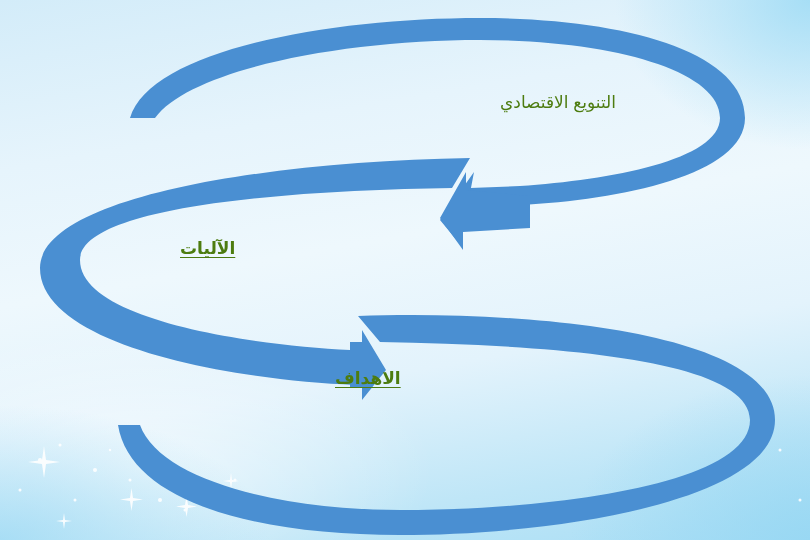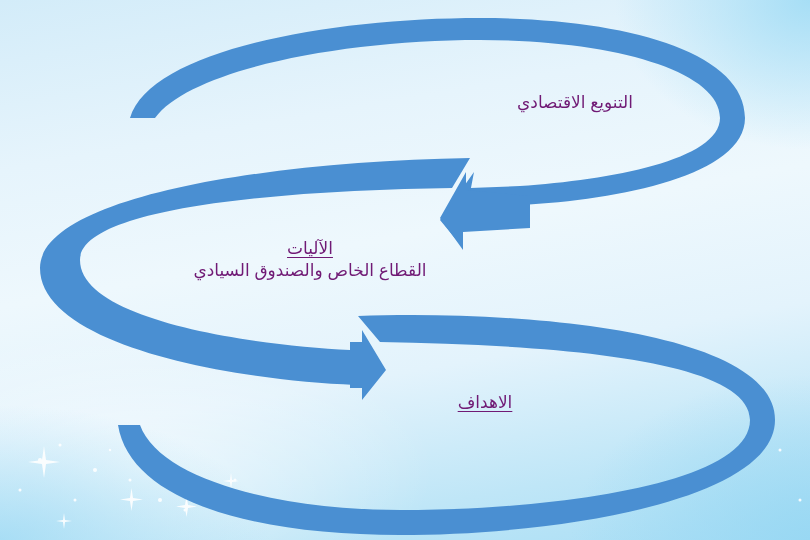--- a/index.html
+++ b/index.html
@@ -35,35 +35,35 @@
       inset: 0;
       background: radial-gradient(ellipse 360px 180px at 0px 540px, rgba(150,215,243,0.7), rgba(150,215,243,0) 75%);
     }
     svg.flow {
       position: absolute;
       left: 0;
       top: 0;
     }
     .label {
       position: absolute;
-      color: #701a75;
+      color: #4d7c0f;
       direction: rtl;
-      text-align: center;
+      text-align: left;
       white-space: nowrap;
       font-size: 17px;
       line-height: 22px;
     }
     .heading {
-      font-weight: normal;
+      font-weight: bold;
       text-decoration: underline;
       text-underline-offset: 3px;
     }
     #lbl-diversification { left: 500px; top: 92px; width: 150px; }
     #lbl-mechanisms { left: 180px; top: 238px; width: 260px; }
-    #lbl-goals { left: 335px; top: 392px; width: 300px; }
+    #lbl-goals { left: 335px; top: 368px; width: 300px; }
   </style>
 </head>
 <body>
 
 <div class="bg"></div>
 <div class="bg-tr"></div>
 <div class="bg-br"></div>
 <div class="bg-bl"></div>
 
 <svg class="flow" width="810" height="540" viewBox="0 0 810 540">
@@ -126,18 +126,17 @@
              C 750 360, 560 345, 380 342 Z" fill="#4a8fd2"></path>
   </g>
 </svg>
 
 <div class="label" id="lbl-diversification">
   <div>التنويع الاقتصادي</div>
 </div>
 
 <div class="label" id="lbl-mechanisms">
   <div class="heading">الآليات</div>
-  <div>القطاع الخاص والصندوق السيادي</div>
 </div>
 
 <div class="label" id="lbl-goals">
   <div class="heading">الاهداف</div>
 </div>
 
 </body></html>

